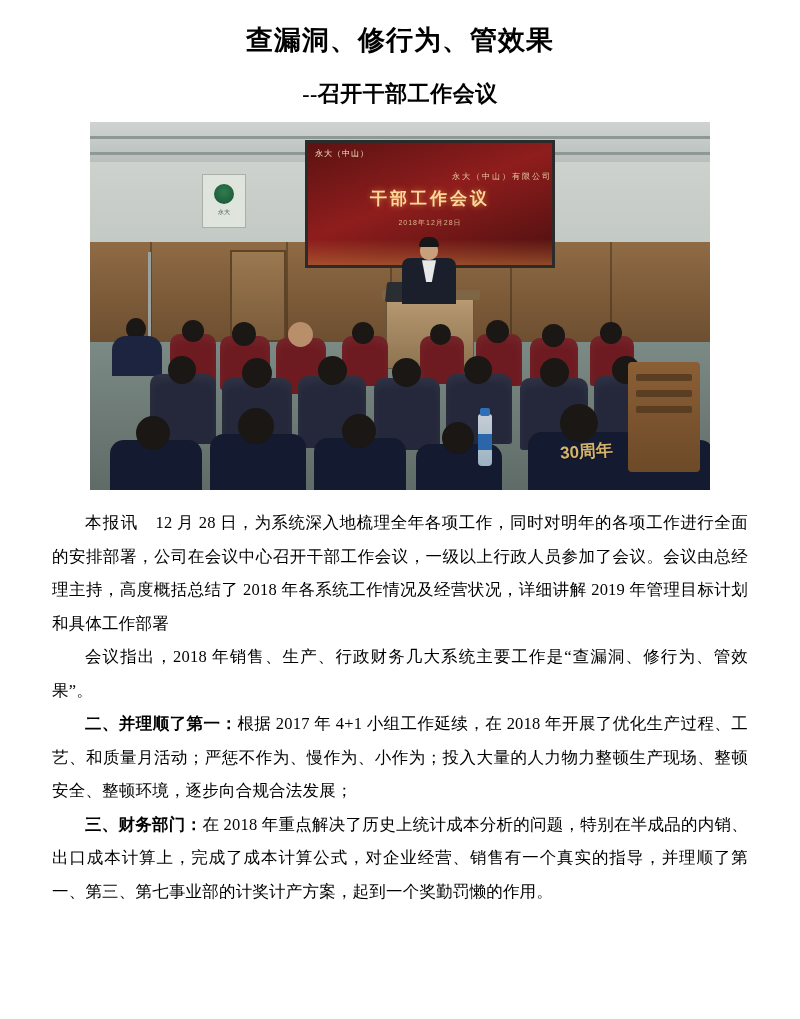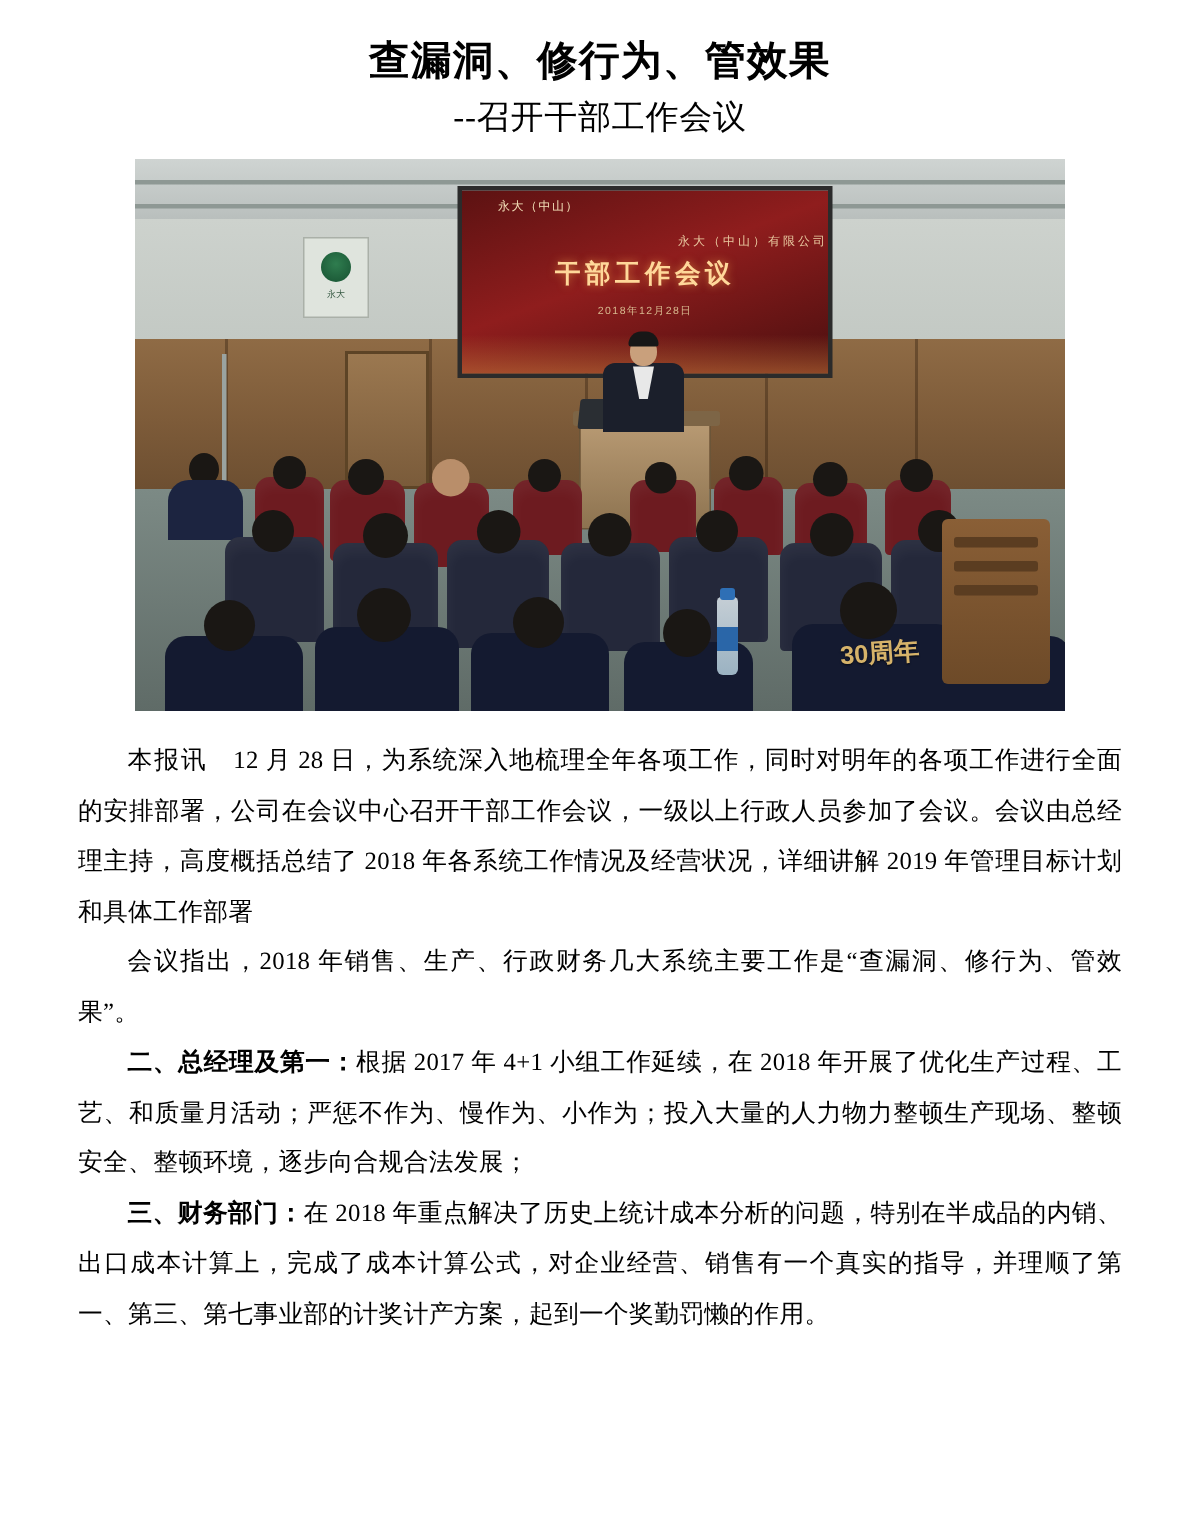--- a/index.html
+++ b/index.html
@@ -25,24 +25,24 @@
     text-align: center;
     font-size: 27px;
     font-weight: bold;
     letter-spacing: 1px;
     line-height: 1.25;
     margin: 6px 0 0 0;
   }
   .doc-subtitle {
     text-align: center;
     font-size: 22px;
-    font-weight: normal;
+    font-weight: bold;
     letter-spacing: 0.5px;
     line-height: 1.3;
-    margin: 6px 0 0 0;
+    margin: 22px 0 0 0;
   }
 
   
   .photo-wrap {
     margin: 14px auto 0 auto;
     width: 620px;
     height: 368px;
     position: relative;
     overflow: hidden;
     background: #6d7a80;
@@ -84,21 +84,21 @@
     position: absolute;
     left: 215px; top: 18px; width: 250px; height: 128px;
     background: linear-gradient(160deg, #5c1212 0%, #8f1d1d 45%, #4a0f0f 100%);
     border: 3px solid #2b2b2b;
     box-sizing: border-box;
     color: #ffe9c9;
     font-family: "Liberation Sans", sans-serif;
     text-align: center;
   }
   .ph-screen .s-logo {
-    font-size: 8px; color: #f3e0b8; text-align: left; margin: 5px 0 0 24px; letter-spacing: 1px;
+    font-size: 8px; color: #f3e0b8; text-align: left; margin: 5px 0 0 7px; letter-spacing: 1px;
   }
   .ph-screen .s-sub {
     font-size: 8px; color: #e9c9a0; margin-top: 12px; letter-spacing: 2px; text-align: right;
   }
   .ph-screen .s-main {
     font-size: 17px; font-weight: bold; color: #ffd89a; margin-top: 5px; letter-spacing: 3px;
     text-shadow: 0 0 6px rgba(255,180,80,.6);
   }
   .ph-screen .s-date {
     font-size: 7px; color: #d8b98f; margin-top: 8px; letter-spacing: 1px;
@@ -365,20 +365,20 @@
   </div>
 
   <div class="article">
     <p>
       <span class="lead">本报讯</span><span>　12 月 28 日，为系统深入地梳理全年各项工作，同时对明年的各项工作进行全面的安排部署，公司在会议中心召开干部工作会议，一级以上行政人员参加了会议。会议由总经理主持，高度概括总结了 2018 年各系统工作情况及经营状况，详细讲解 2019 年管理目标计划和具体工作部署</span>
     </p>
     <p>
       <span>会议指出，2018 年销售、生产、行政财务几大系统主要工作是“查漏洞、修行为、管效果”。</span>
     </p>
     <p>
-      <span class="bold">二、总经理及第一：</span><span>根据 2017 年 4+1 小组工作延续，在 2018 年开展了优化生产过程、工艺、和质量月活动；严惩不作为、慢作为、小作为；投入大量的人力物力整顿生产现场、整顿安全、整顿环境，逐步向合规合法发展；</span>
+      <span class="bold">二、并理顺了第一：</span><span>根据 2017 年 4+1 小组工作延续，在 2018 年开展了优化生产过程、工艺、和质量月活动；严惩不作为、慢作为、小作为；投入大量的人力物力整顿生产现场、整顿安全、整顿环境，逐步向合规合法发展；</span>
     </p>
     <p>
       <span class="bold">三、财务部门：</span><span>在 2018 年重点解决了历史上统计成本分析的问题，特别在半成品的内销、出口成本计算上，完成了成本计算公式，对企业经营、销售有一个真实的指导，并理顺了第一、第三、第七事业部的计奖计产方案，起到一个奖勤罚懒的作用。</span>
     </p>
   </div>
 
 </div>
 
 </body></html>

